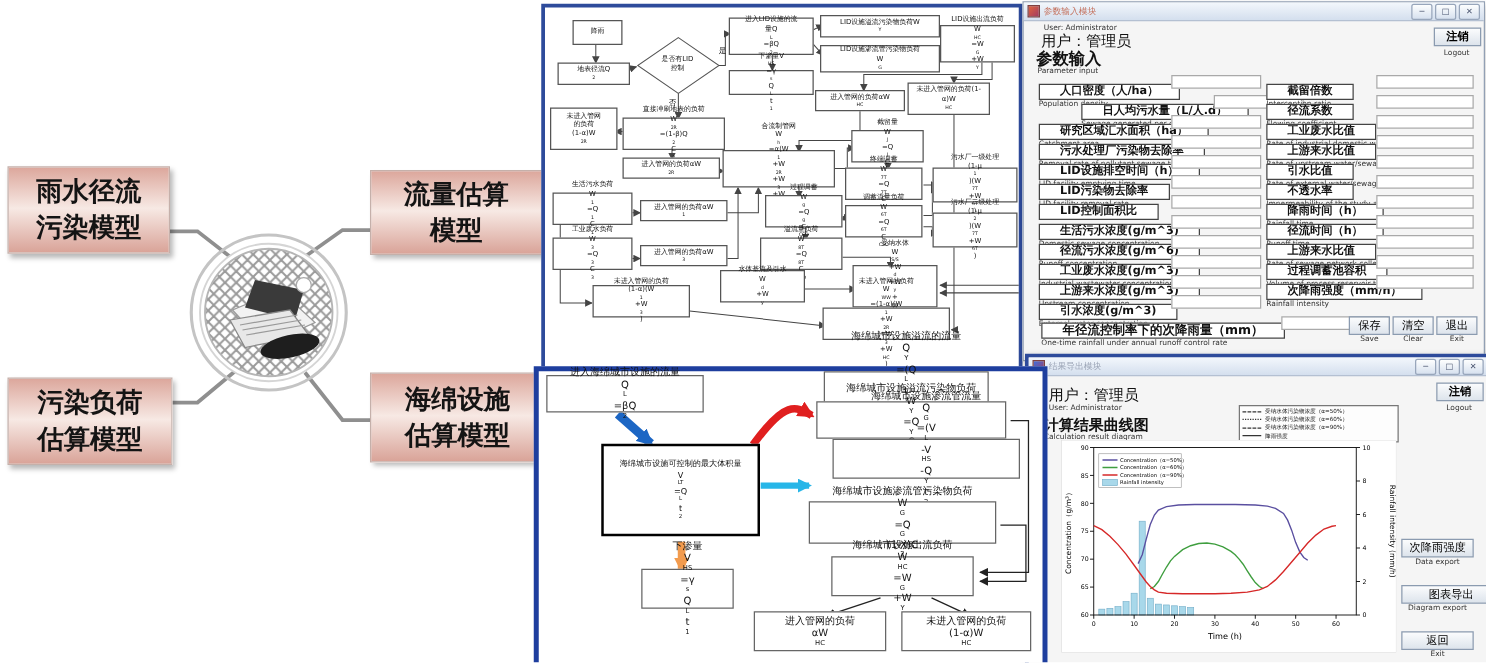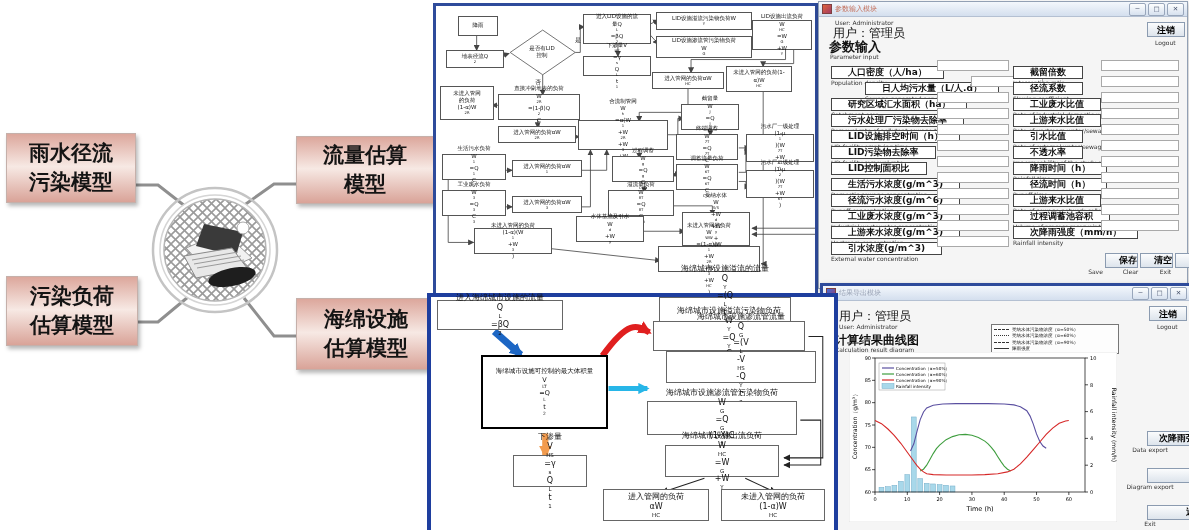--- a/index.html
+++ b/index.html
@@ -43,22 +43,22 @@
   .sec-cn{font-size:13px;font-weight:bold;}
   .logout{position:absolute;width:38px;height:15px;border:1px solid #8b9bb0;
           background:linear-gradient(#fbfcfd,#dde4ec);font-size:9px;font-weight:bold;
           line-height:12px;text-align:center;padding:0;font-family:inherit;}
   .pcol{position:absolute;}
   .prow{position:absolute;left:0;width:100%;height:16px;}
   .plab{display:inline-block;border:1px solid #444;background:#fff;font-weight:bold;font-size:9px;
         padding:0 16px;line-height:11px;white-space:nowrap;}
   .pin{position:absolute;top:0;background:#fff;border:1px solid #a9a9a9;height:11px;
        box-sizing:border-box;font-size:8px;padding:0 1px;outline:none;}
-  .btn{border:1px solid #8b9bb0;background:linear-gradient(#fbfcfd,#dde4ec);font-weight:bold;
-       font-size:9px;font-family:inherit;padding:0;text-align:right;margin-left:26px;}
+  .btn{border:1px solid #8b9bb0;background:linear-gradient(#fbfcfd,#dde4ec);font-weight:normal;
+       font-size:9px;font-family:inherit;padding:0;text-align:center;}
   .lgrow{display:flex;align-items:center;gap:3px;height:6.5px;}
   .lgs{width:15px;height:0;}
   .ls-dashdot{border-top:1px dashed #333;}
   .ls-dotted{border-top:1px dotted #333;}
   .ls-solid{border-top:1.5px solid #333;}
 </style>
 </head>
 <body>
 
 <div class="stage">
@@ -90,21 +90,21 @@
       </g>
     </svg>
     <div class="pinkbox" style="left:6px;top:33px;width:128px;height:68px">
       <span>雨水径流</span>
       <span>污染模型</span>
     </div>
     <div class="pinkbox" style="left:296px;top:36px;width:136px;height:66px">
       <span>流量估算</span>
       <span>模型</span>
     </div>
-    <div class="pinkbox" style="left:6px;top:176px;width:130px;height:68px">
+    <div class="pinkbox" style="left:6px;top:202px;width:130px;height:68px">
       <span>污染负荷</span>
       <span>估算模型</span>
     </div>
     <div class="pinkbox" style="left:296px;top:198px;width:138px;height:70px">
       <span>海绵设施</span>
       <span>估算模型</span>
     </div>
   </section>
 
   <section class="flow-top">
@@ -265,20 +265,25 @@
         <div class="prow" style="top: 32px;"><span class="plab">工业废水比值</span><div class="pcap">Rate of industrial domestic wastewater</div><input class="pin" style="left: 88px; width: 78px;"></div>
         <div class="prow" style="top: 48px;"><span class="plab">上游来水比值</span><div class="pcap">Rate of upstream water/sewage water</div><input class="pin" style="left: 88px; width: 78px;"></div>
         <div class="prow" style="top: 64px;"><span class="plab">引水比值</span><div class="pcap">Rate of external water/sewage</div><input class="pin" style="left: 88px; width: 78px;"></div>
         <div class="prow" style="top: 80px;"><span class="plab">不透水率</span><div class="pcap">Impermeability of the study area</div><input class="pin" style="left: 88px; width: 78px;"></div>
         <div class="prow" style="top: 96px;"><span class="plab">降雨时间（h）</span><div class="pcap">Rainfall time</div><input class="pin" style="left: 88px; width: 78px;"></div>
         <div class="prow" style="top: 112px;"><span class="plab">径流时间（h）</span><div class="pcap">Runoff time</div><input class="pin" style="left: 88px; width: 78px;"></div>
         <div class="prow" style="top: 128px;"><span class="plab">上游来水比值</span><div class="pcap">Rate of sewage network collection</div><input class="pin" style="left: 88px; width: 78px;"></div>
         <div class="prow" style="top: 144px;"><span class="plab">过程调蓄池容积</span><div class="pcap">Volume of process reservoir tank</div><input class="pin" style="left: 88px; width: 78px;"></div>
         <div class="prow" style="top: 160px;"><span class="plab">次降雨强度（mm/h）</span><div class="pcap">Rainfall intensity</div><input class="pin" style="left: 88px; width: 78px;"></div>
       </div>
+    <div style="position:absolute;left:14px;top:250px;width:300px">
+      <span class="plab" style="font-size:10px">年径流控制率下的次降雨量（mm）</span>
+      <div class="pcap">One-time rainfall under annual runoff control rate</div>
+      <input class="pin" style="left: 192px; top: 1px; width: 86px;">
+    </div>
     <div style="position:absolute;left:260px;top:246px;width:108px"><div style="display: inline-block; width: 33px; margin-right: 2px; text-align: center; vertical-align: top;"><button class="btn" style="width: 33px; height: 15px;">保存</button><div class="pcap" style="text-align: center;">Save</div></div><div style="display: inline-block; width: 33px; margin-right: 2px; text-align: center; vertical-align: top;"><button class="btn" style="width: 33px; height: 15px;">清空</button><div class="pcap" style="text-align: center;">Clear</div></div><div style="display: inline-block; width: 33px; margin-right: 2px; text-align: center; vertical-align: top;"><button class="btn" style="width: 33px; height: 15px;">退出</button><div class="pcap" style="text-align: center;">Exit</div></div></div>
   </section>
 
   <section class="window result-window">
     <div class="titlebar">
       <span class="ticon" style="background:linear-gradient(135deg,#3c6fe0,#a23b62)"></span>
       <span class="ttext" style="color:#9aa3b5">结果导出模块</span>
       <span class="winbtns">
         <span class="wb">─</span>
         <span class="wb">□</span>

